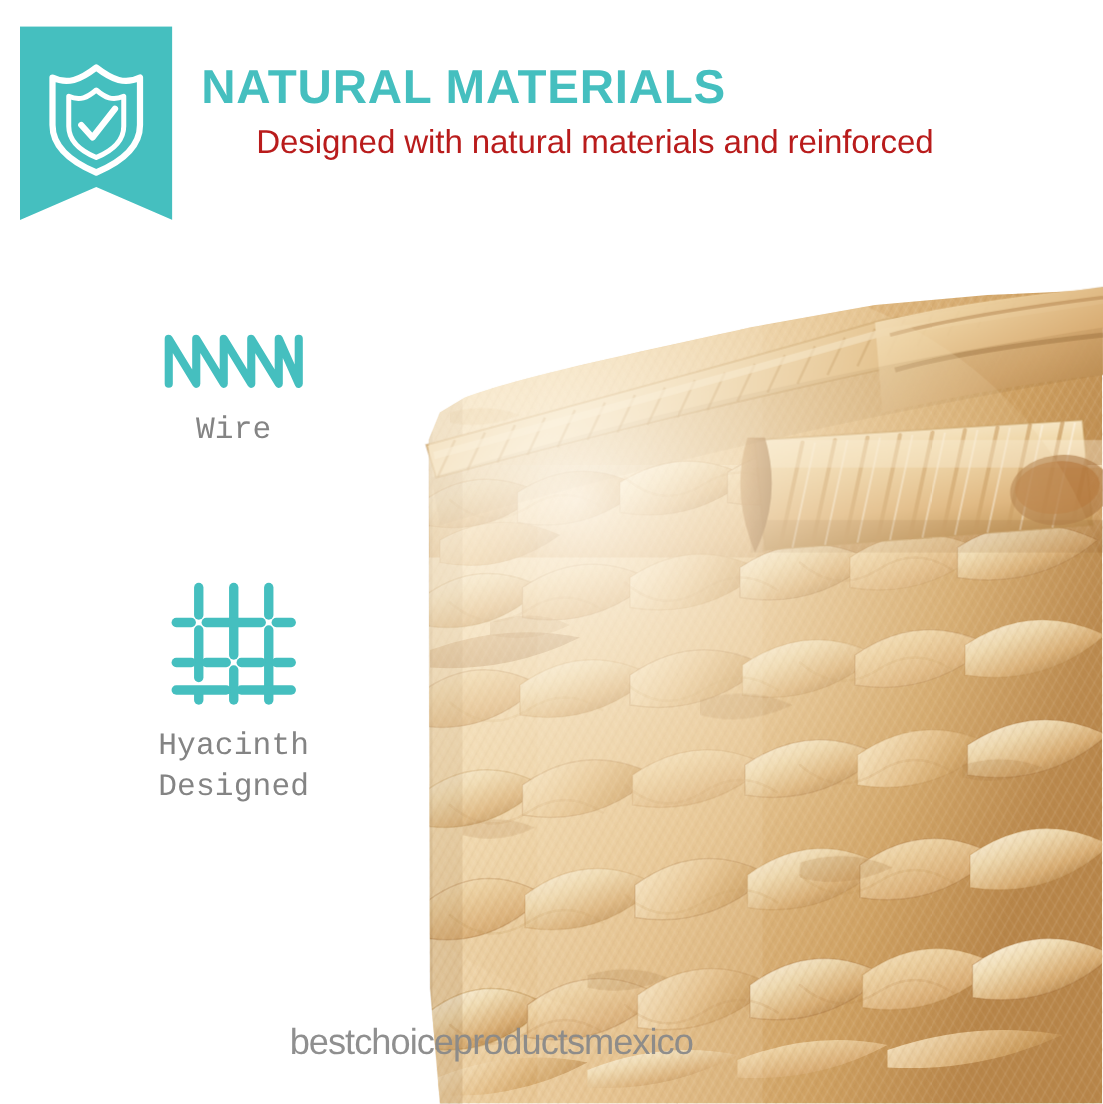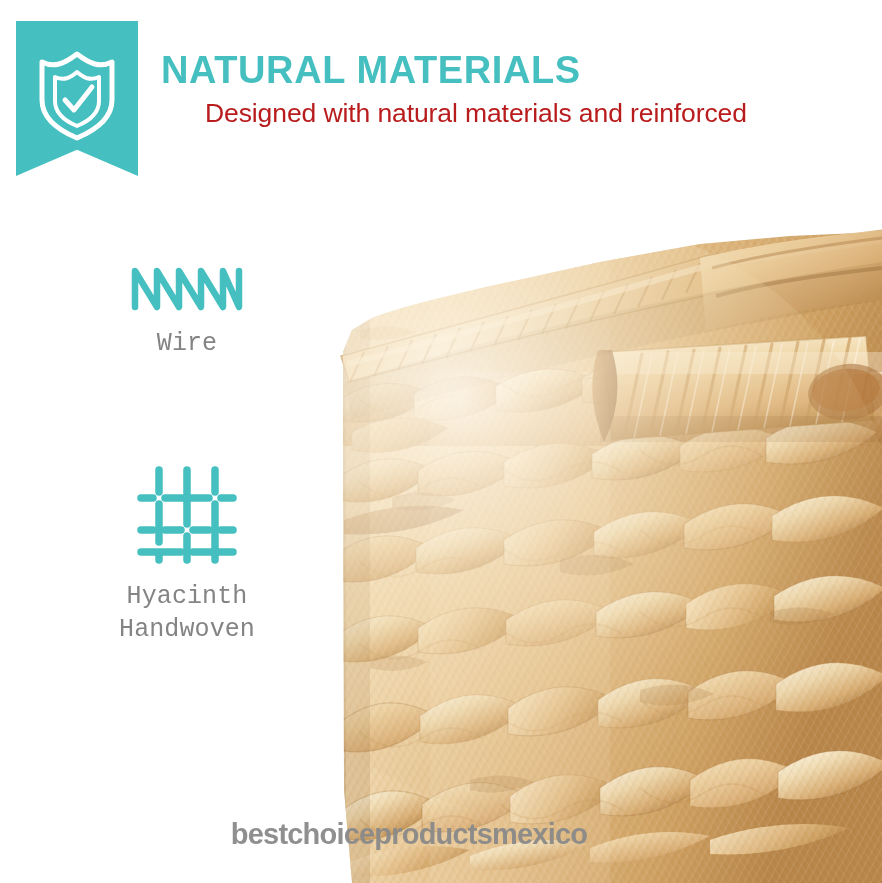--- a/index.html
+++ b/index.html
@@ -102,26 +102,26 @@
     left: 0;
     top: 0;
     width: 882px;
     height: 883px;
     pointer-events: none;
   }
 
   
   #watermark {
     position: absolute;
-    left: 16px;
+    left: 0;
     top: 818px;
     width: 786px;
     text-align: center;
     font-size: 29px;
-    font-weight: bold;
+    font-weight: normal;
     letter-spacing: -0.8px;
     color: #8a8a8a;
     opacity: 0.95;
   }
 </style>
 </head>
 <body>
 
 <div id="infographic">
 
@@ -447,20 +447,20 @@
           <path d="M30 68 L46 68"></path>
           <path d="M58 68 L74 68"></path>
           <path d="M86 68 L98 68"></path>
 
           <path d="M6 90 L46 90"></path>
           <path d="M58 90 L98 90"></path>
         </g>
       </svg>
       <div class="feature-label">
         <span class="feature-label-line">Hyacinth</span>
-        <span class="feature-label-line">Handwoven</span>
+        <span class="feature-label-line">Designed</span>
       </div>
     </div>
   </div>
 
   <div id="watermark">bestchoiceproductsmexico</div>
 
 </div>
 
 </body></html>

